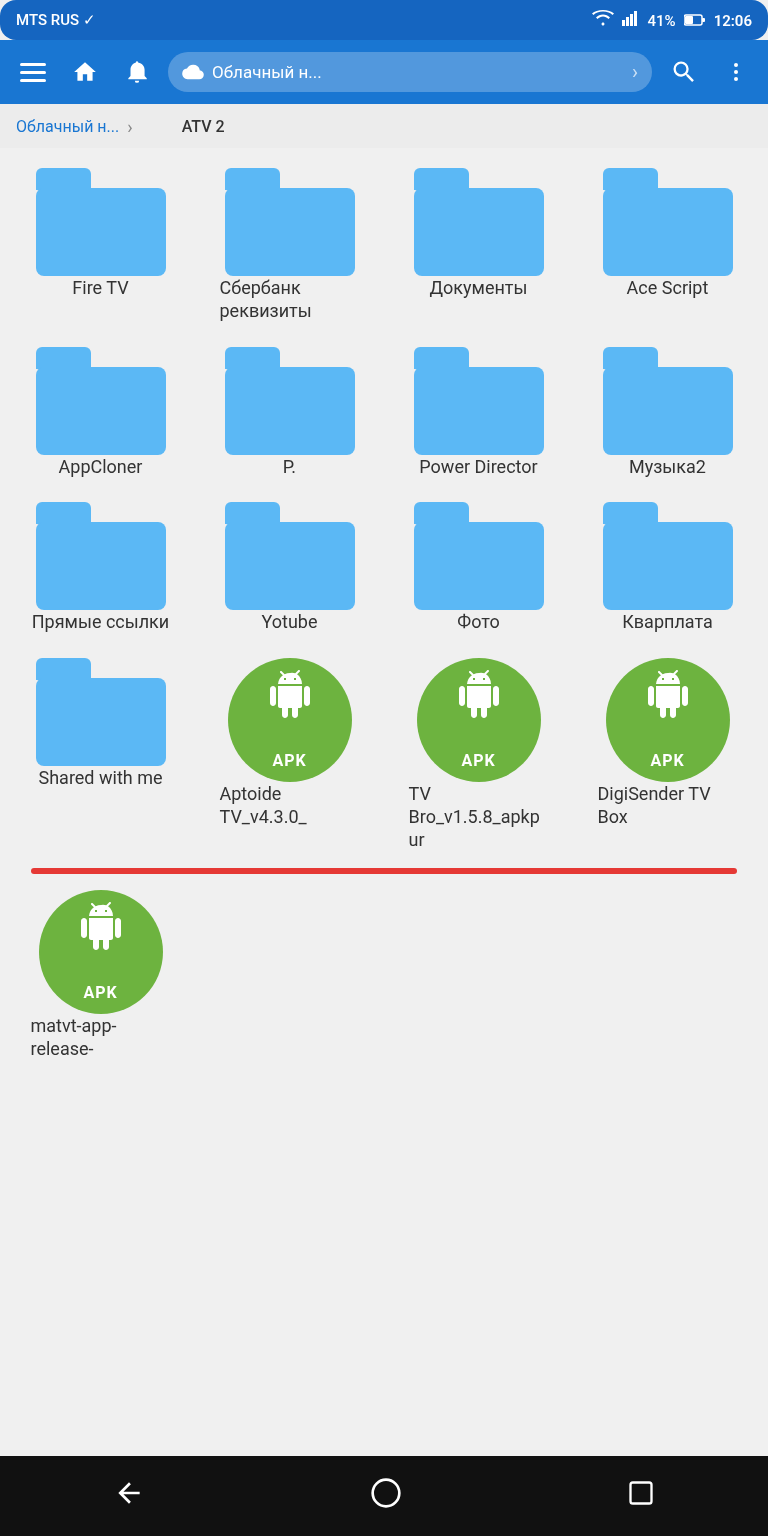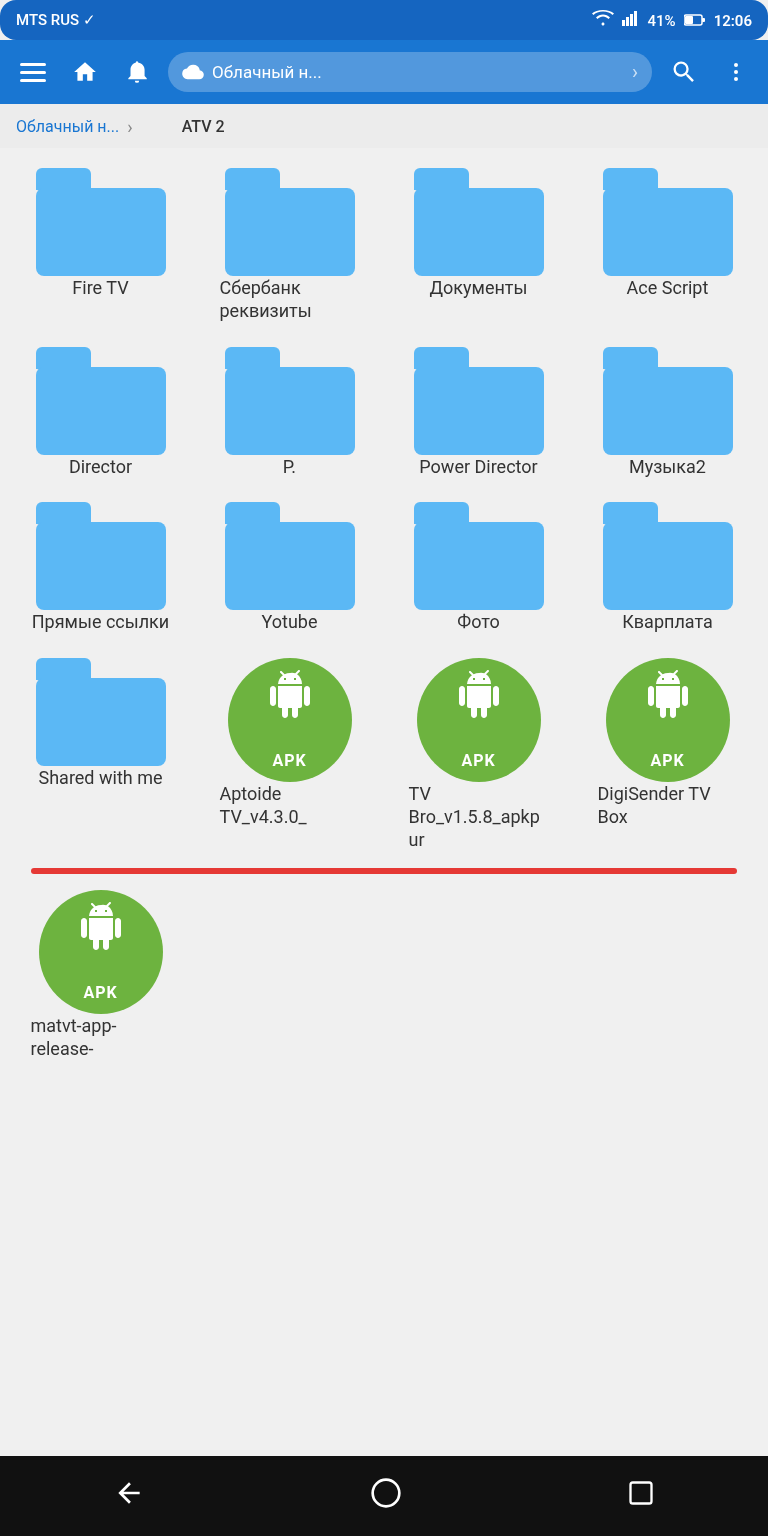--- a/index.html
+++ b/index.html
@@ -291,21 +291,21 @@
       <div class="folder-body"></div>
     </div>
     <span class="item-label">Ace Script</span>
   </div>
 
   <div class="grid-item">
     <div class="folder-icon">
       <div class="folder-tab"></div>
       <div class="folder-body"></div>
     </div>
-    <span class="item-label">Director</span>
+    <span class="item-label">AppCloner</span>
   </div>
   <div class="grid-item">
     <div class="folder-icon">
       <div class="folder-tab"></div>
       <div class="folder-body"></div>
     </div>
     <span class="item-label">Р.</span>
   </div>
   <div class="grid-item">
     <div class="folder-icon">

